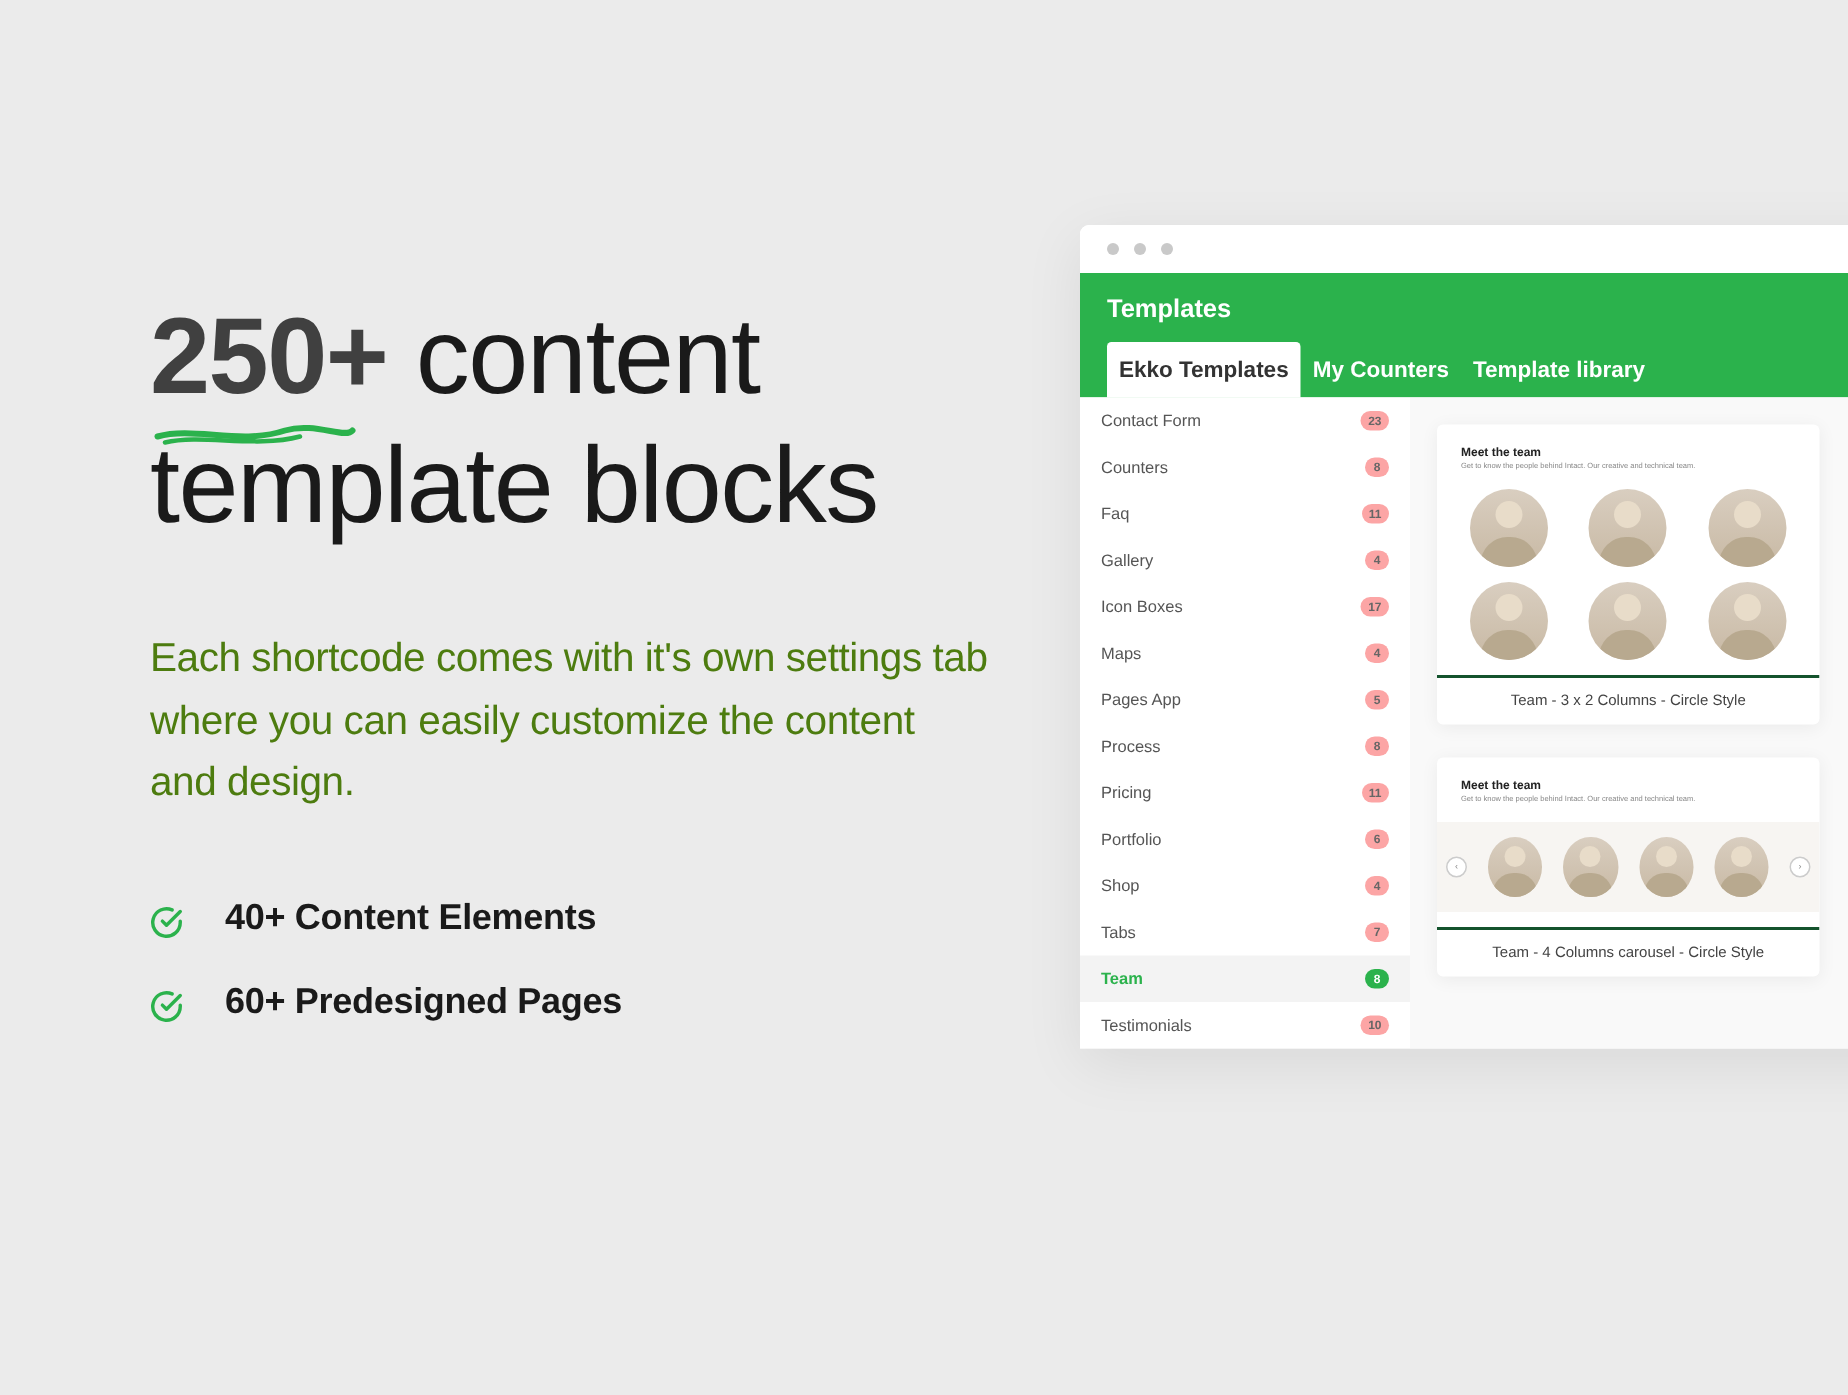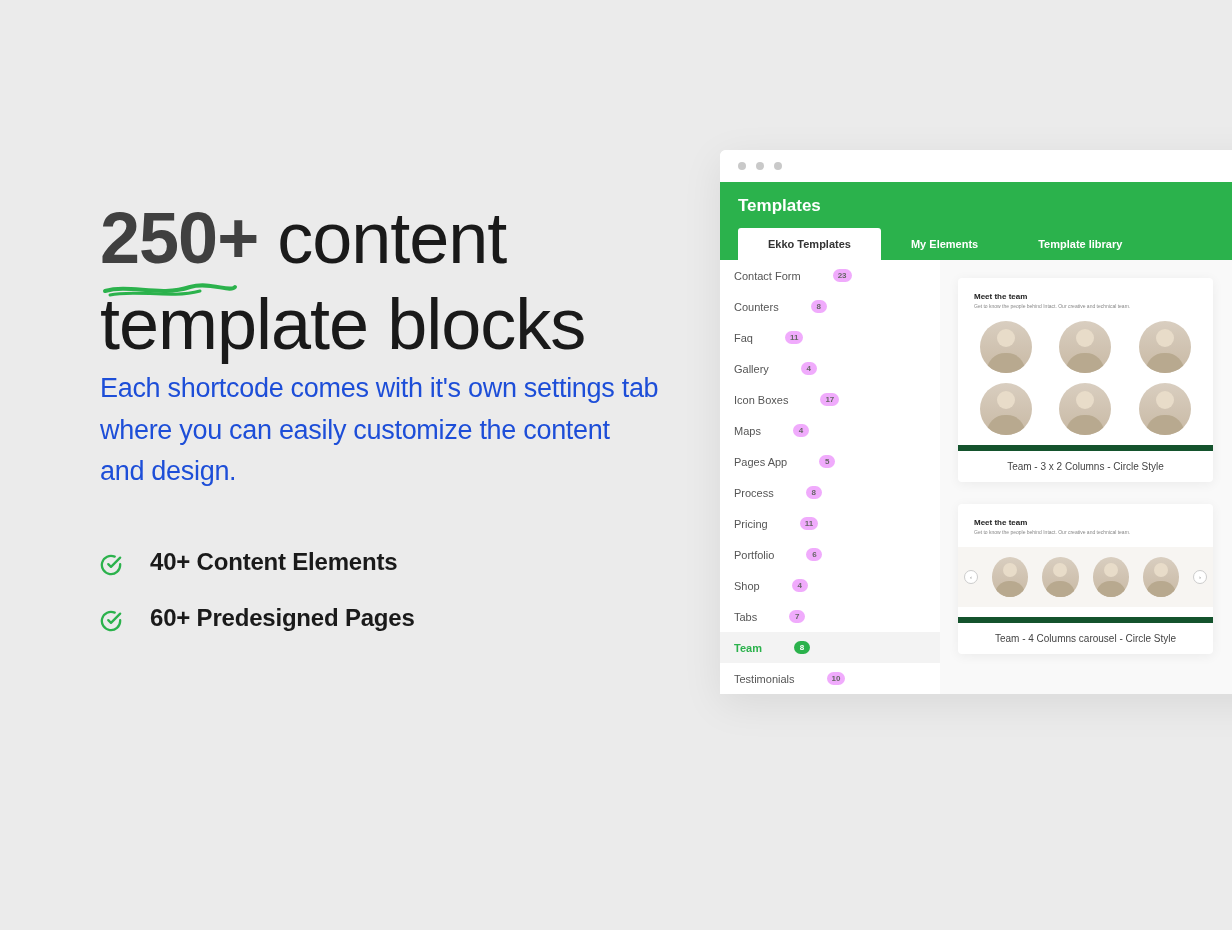--- a/index.html
+++ b/index.html
@@ -31,23 +31,24 @@
   display: inline-block;
 }
 .underline-scribble {
   position: absolute;
   left: 0;
   bottom: -18px;
   width: 140px;
   height: 20px;
 }
 .subtext {
+  margin-top: 50px;
   font-size: 27px;
   line-height: 1.55;
-  color: #1d4ed8;
+  color: #4d7c0f;
   font-weight: 400;
   letter-spacing: -0.3px;
 }
 .features {
   margin-top: 55px;
 }
 .feature-item {
   display: flex;
   align-items: flex-end;
   margin-bottom: 28px;
@@ -96,63 +97,64 @@
 .templates-title {
   font-size: 17px;
   font-weight: 600;
   margin-bottom: 12px;
 }
 .tabs {
   display: flex;
   gap: 0;
 }
 .tab {
-  font-size: 11px;
-  font-weight: 600;
-  padding: 10px 30px;
+  font-size: 15px;
+  font-weight: 600;
+  padding: 10px 8px;
   cursor: pointer;
 }
 .tab.active {
   background: #fff;
   color: #333;
   border-radius: 3px 3px 0 0;
 }
 .tab.inactive {
   color: #fff;
 }
 .body-area {
   display: flex;
   background: #f9f9f9;
 }
 .sidebar {
   width: 220px;
   background: #fff;
 }
 .sidebar-item {
   display: flex;
+  justify-content: space-between;
   align-items: center;
   padding: 9px 14px;
   font-size: 11px;
   color: #555;
   cursor: pointer;
   gap: 32px;
 }
 .sidebar-item.active {
   background: #f3f3f3;
 }
 .sidebar-item.active .sidebar-label {
   color: #2bb24c;
   font-weight: 700;
 }
 .sidebar-item.active .badge {
   background: #2bb24c;
   color: #fff;
 }
 .badge {
-  background: #f0abfc;
+  background: #fca5a5;
   color: #666;
   font-size: 8px;
   font-weight: 600;
   padding: 2px 5px;
   border-radius: 8px;
   min-width: 16px;
   text-align: center;
 }
 .preview-area {
   flex: 1;
@@ -212,21 +214,21 @@
   position: absolute;
   bottom: -8px;
   left: 50%;
   transform: translateX(-50%);
   width: 38px;
   height: 28px;
   border-radius: 18px 18px 0 0;
   background: #b8a98f;
 }
 .preview-caption {
-  border-top: 6px solid #14532d;
+  border-top: 2px solid #14532d;
   padding: 10px;
   font-size: 10px;
   color: #444;
   text-align: center;
   font-weight: 500;
 }
 .carousel-row {
   display: flex;
   align-items: center;
   justify-content: center;
@@ -312,21 +314,21 @@
 <div class="browser-window">
   <div class="browser-dots">
     <div class="browser-dot"></div>
     <div class="browser-dot"></div>
     <div class="browser-dot"></div>
   </div>
   <div class="templates-header">
     <div class="templates-title">Templates</div>
     <div class="tabs">
       <div class="tab active">Ekko Templates</div>
-      <div class="tab inactive">My Elements</div>
+      <div class="tab inactive">My Counters</div>
       <div class="tab inactive">Template library</div>
     </div>
   </div>
   <div class="body-area">
     <div class="sidebar" id="sidebar">
         <div class="sidebar-item">
           <span class="sidebar-label">Contact Form</span>
           <span class="badge">23</span>
         </div>
         <div class="sidebar-item">

